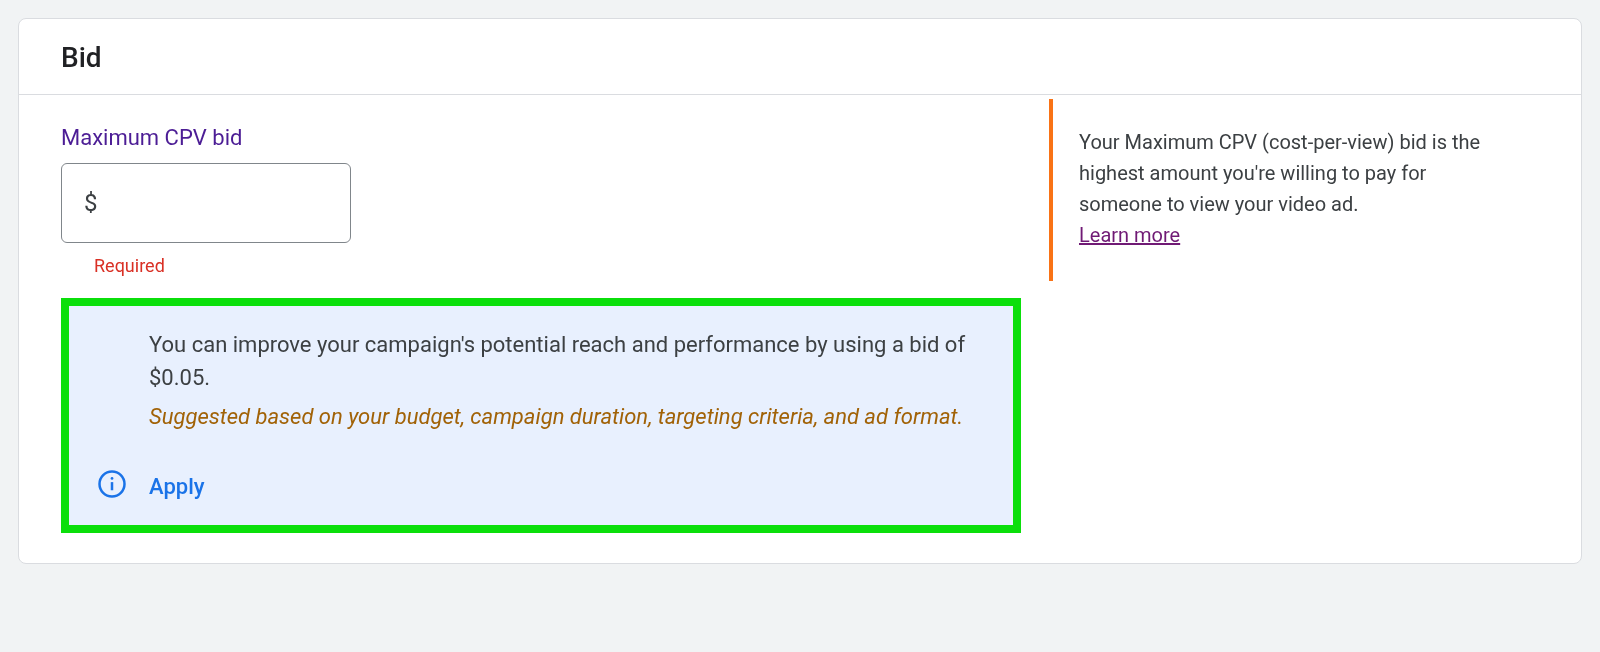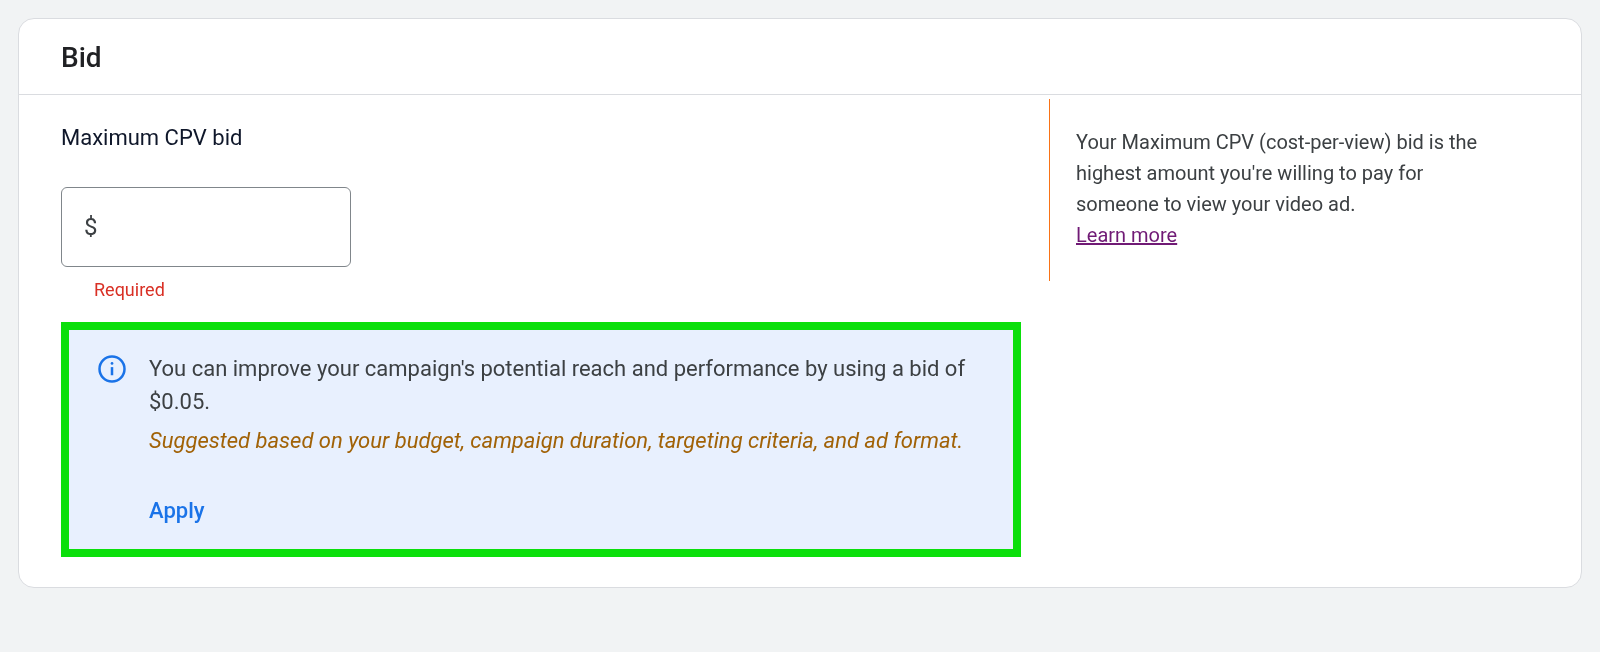--- a/index.html
+++ b/index.html
@@ -7,21 +7,21 @@
     margin: 0;
     padding: 0;
     font-family: Roboto, "Helvetica Neue", Arial, sans-serif;
     background: #f1f3f4;
     color: #3c4043;
     -webkit-font-smoothing: antialiased;
   }
   .card {
     background: #fff;
     border: 1px solid #dadce0;
-    border-radius: 16px;
+    border-radius: 8px;
     margin: 18px;
     overflow: hidden;
   }
   .card-header {
     padding: 22px 42px 20px 42px;
     border-bottom: 1px solid #dadce0;
   }
   .card-title {
     font-size: 28px;
     font-weight: 500;
@@ -32,29 +32,29 @@
     padding: 0;
   }
   .left-col {
     flex: 1 1 auto;
     padding: 30px 20px 30px 42px;
     max-width: 1030px;
   }
   .right-col {
     flex: 0 0 490px;
     padding: 28px 42px 30px 26px;
-    border-left: 1px solid #f97316;
+    border-left: 4px solid #f97316;
     min-height: 90px;
     align-self: flex-start;
     margin-top: 4px;
   }
   .field-label {
     font-size: 22px;
-    color: #0f172a;
-    margin-bottom: 37px;
+    color: #4c1d95;
+    margin-bottom: 13px;
   }
   .bid-input-wrap {
     display: inline-flex;
     align-items: center;
     border: 1px solid #80868b;
     border-radius: 6px;
     height: 80px;
     width: 290px;
     padding: 0 22px;
   }
@@ -79,21 +79,21 @@
   }
   .suggestion-box {
     margin-top: 22px;
     border: 8px solid #0bdf0b;
     background: #e8f0fe;
     padding: 22px 28px 26px 28px;
     max-width: 960px;
   }
   .suggestion-row {
     display: flex;
-    align-items: flex-start;
+    align-items: flex-end;
     gap: 22px;
   }
   .info-icon-wrap {
     flex: 0 0 auto;
     margin-top: 2px;
   }
   .info-icon {
     width: 30px;
     height: 30px;
     display: block;

